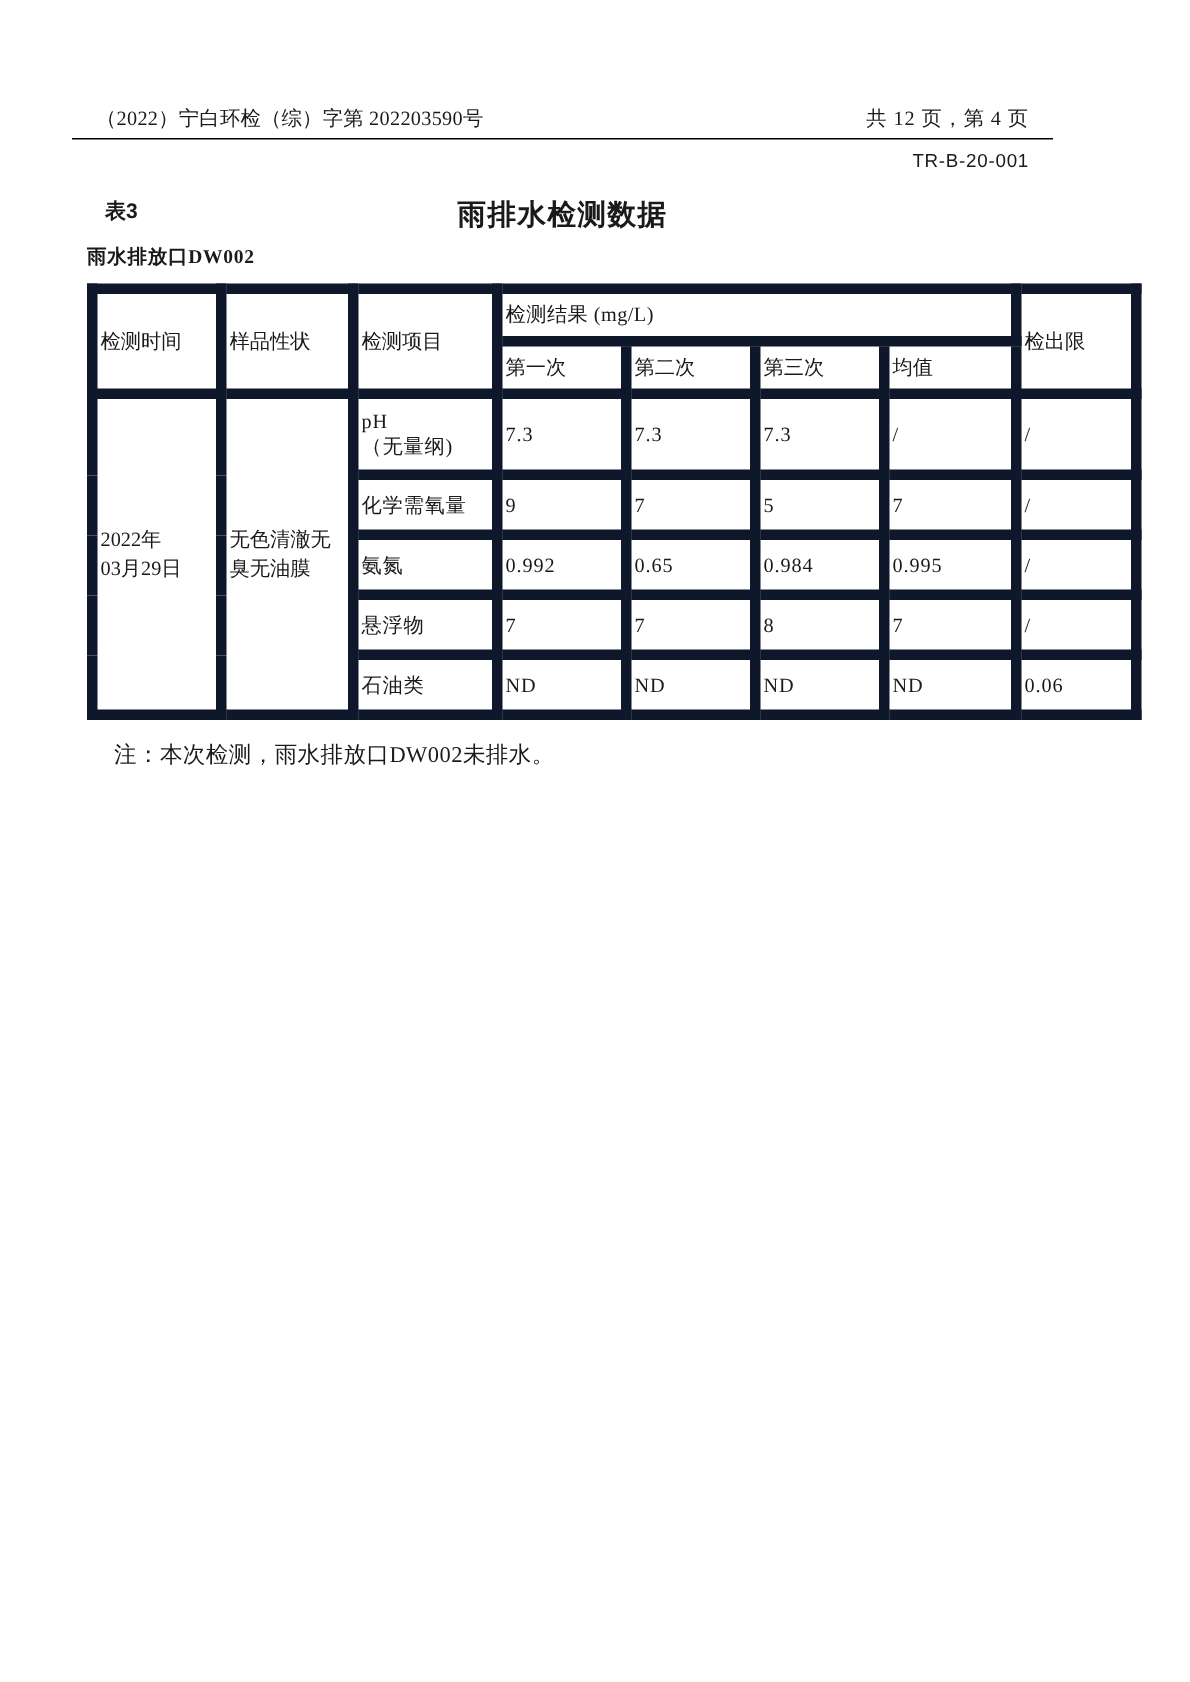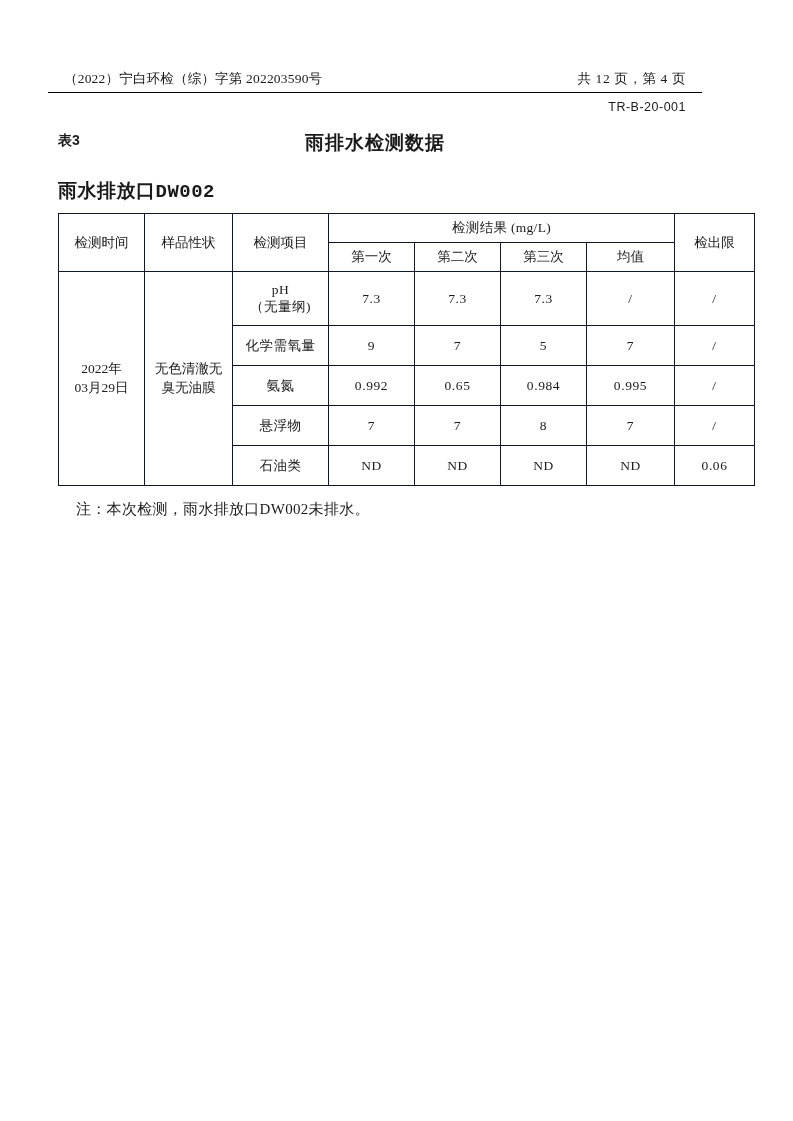--- a/index.html
+++ b/index.html
@@ -51,56 +51,54 @@
   }
 
   
   .title-block {
     position: relative;
     margin-top: 14px;
     height: 34px;
   }
   .table-label {
     position: absolute;
-    left: 10px;
+    left: 22px;
     top: 4px;
     font-size: 14px;
     font-weight: bold;
     font-family: "Liberation Sans", sans-serif;
   }
   .main-title {
     text-align: center;
     font-size: 19px;
     font-weight: bold;
     letter-spacing: 1px;
     padding-top: 2px;
   }
 
   .outfall {
-    margin-top: 16px;
     margin-left: 10px;
-    font-size: 19px;
+    font-size: 13px;
     font-weight: bold;
     letter-spacing: 0.5px;
-    font-family: Liberation Mono, monospace;
   }
 
   
   table.data {
     margin-top: 9px;
     margin-left: 10px;
     border-collapse: collapse;
     width: 688px;
     table-layout: fixed;
     font-size: 13.5px;
   }
   table.data th,
   table.data td {
-    border: 1px solid #0f172a;
-    text-align: center;
+    border: 7px solid #0f172a;
+    text-align: left;
     vertical-align: middle;
     padding: 2px 2px;
     font-weight: normal;
   }
   .h-time   { width: 86px; }
   .h-sample { width: 88px; }
   .h-item   { width: 96px; }
   .h-res    { width: 86px; }
   .h-avg    { width: 88px; }
   .h-limit  { width: 80px; }

